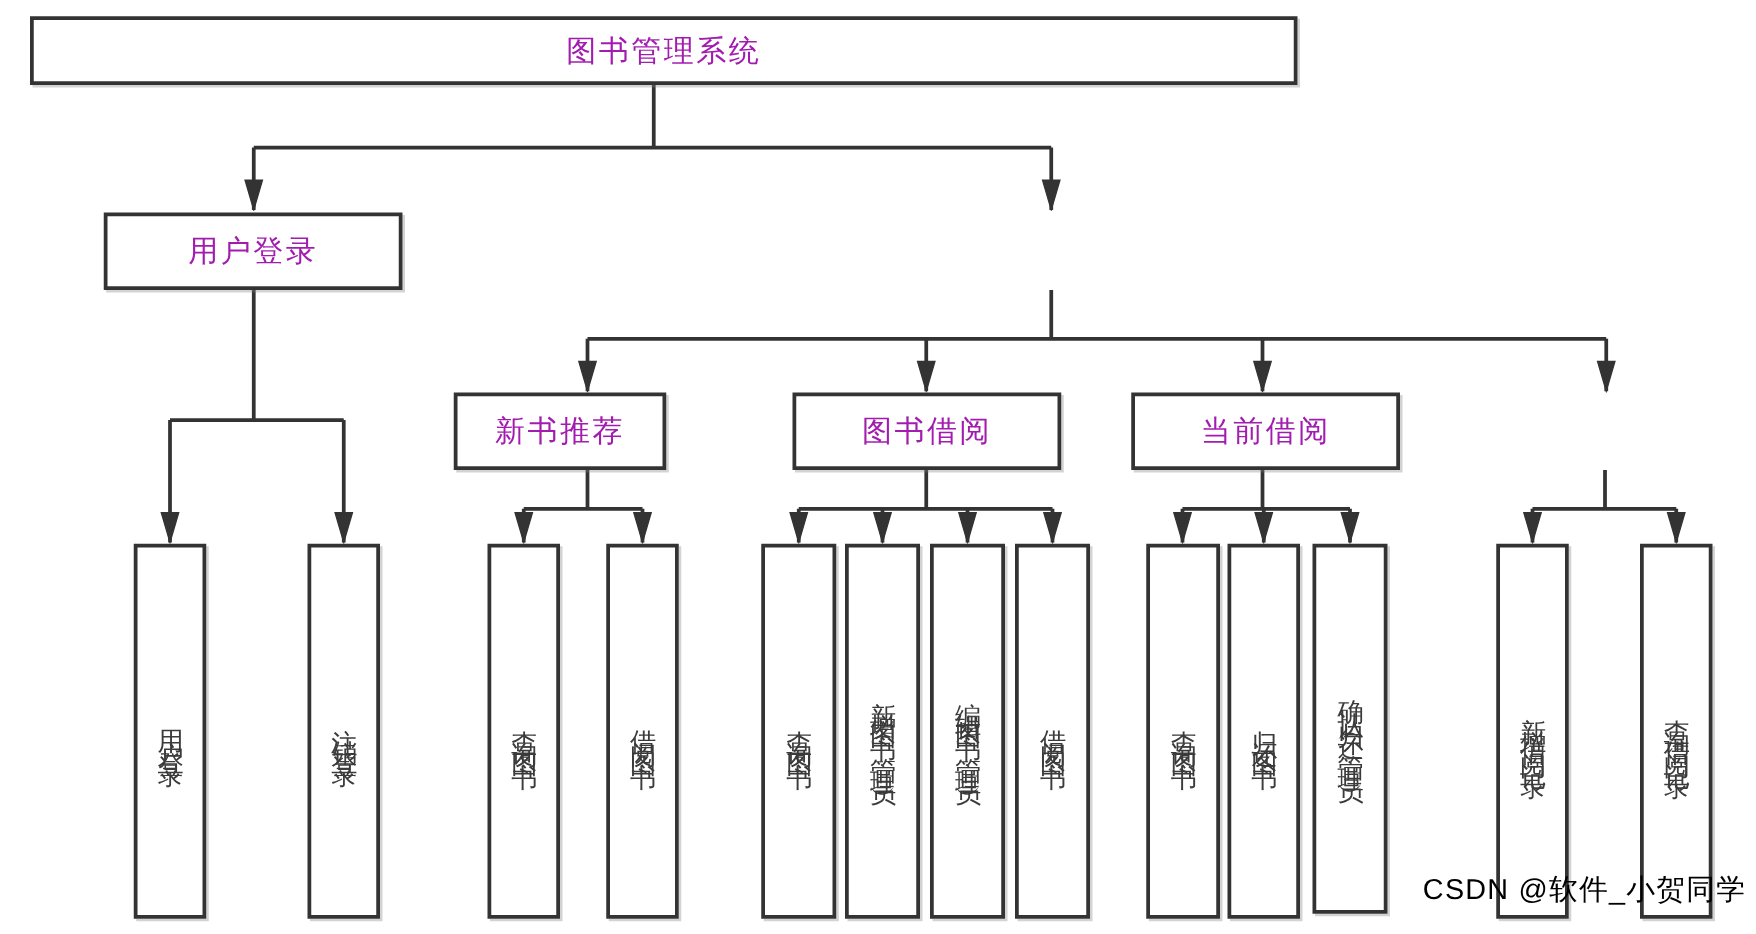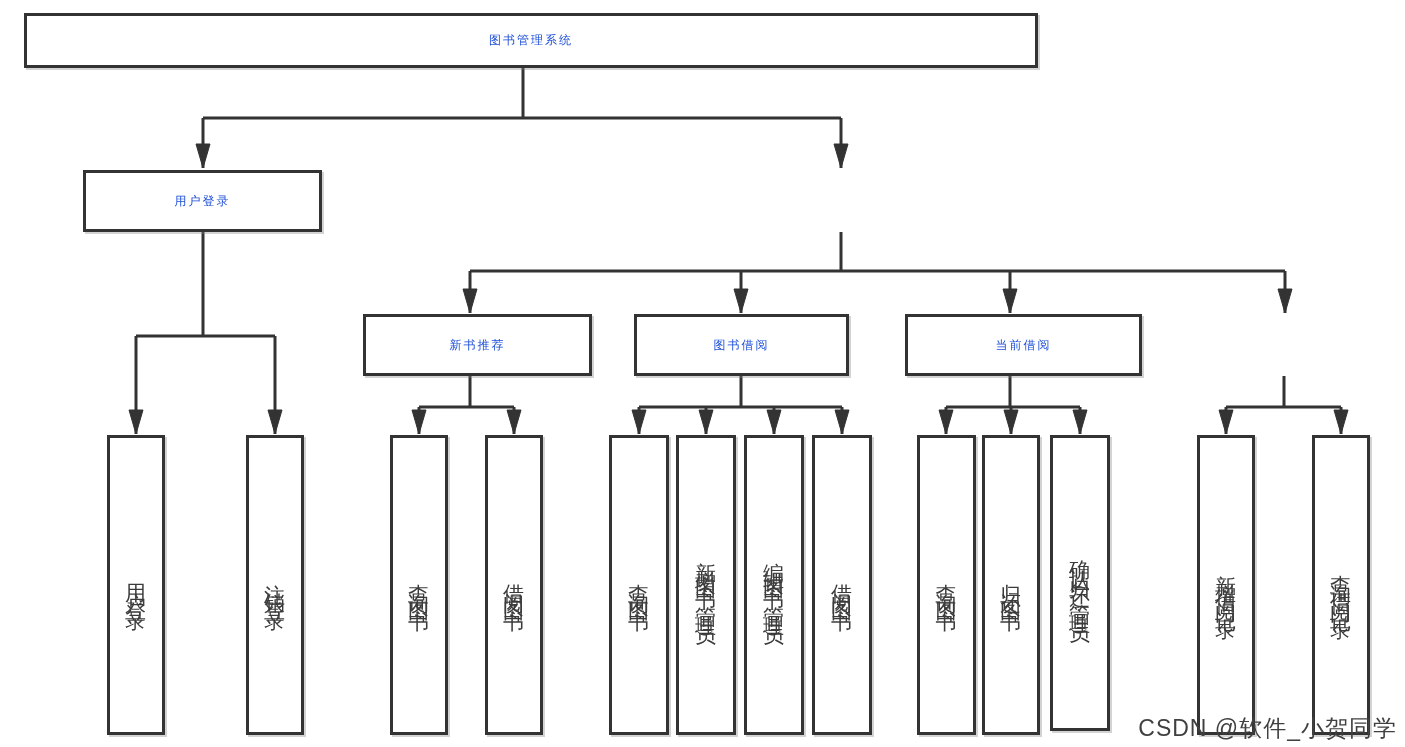--- a/index.html
+++ b/index.html
@@ -27,41 +27,41 @@
     position: absolute;
     box-sizing: border-box;
     background: #ffffff;
     border: 3px solid #333333;
     display: flex;
     align-items: center;
     justify-content: center;
     box-shadow: 2px 2px 0 rgba(130,130,130,0.35);
   }
   .h-node span {
-    font-size: 12px;
+    font-size: 24px;
     letter-spacing: 2px;
     white-space: nowrap;
-    color: #1d4ed8;
+    color: #a21caf;
   }
   .v-node span {
     writing-mode: vertical-rl;
     text-orientation: mixed;
     font-size: 21px;
     letter-spacing: 9px;
     line-height: 1;
     color: #3b3b3b;
     white-space: nowrap;
   }
   .watermark {
     position: absolute;
     right: 8px;
-    bottom: 3px;
+    bottom: 20px;
     font-size: 23px;
     letter-spacing: 1px;
-    color: #404040;
+    color: #000000;
     z-index: 10;
     white-space: nowrap;
   }
 </style>
 </head>
 <body>
 
 <div class="canvas">
 
   <svg class="connectors" width="1405" height="747">
@@ -108,27 +108,27 @@
   </svg>
 
   <div class="node h-node" style="left:24px; top:13px; width:1014px; height:55px;">
     <span>图书管理系统</span>
   </div>
 
   <div class="node h-node" style="left:83px; top:170px; width:239px; height:62px;">
     <span>用户登录</span>
   </div>
 
-  <div class="node h-node" style="left:363px; top:314px; width:229px; height:62px;">
+  <div class="node h-node" style="left:363px; top:314px; width:170px; height:62px;">
     <span>新书推荐</span>
   </div>
   <div class="node h-node" style="left:634px; top:314px; width:215px; height:62px;">
     <span>图书借阅</span>
   </div>
-  <div class="node h-node" style="left:905px; top:314px; width:237px; height:62px;">
+  <div class="node h-node" style="left:905px; top:314px; width:215px; height:62px;">
     <span>当前借阅</span>
   </div>
 
   <div class="node v-node" style="left:107px; top:435px; width:58px; height:300px;">
     <span>用户登录</span>
   </div>
   <div class="node v-node" style="left:246px; top:435px; width:58px; height:300px;">
     <span>注销登录</span>
   </div>
 

